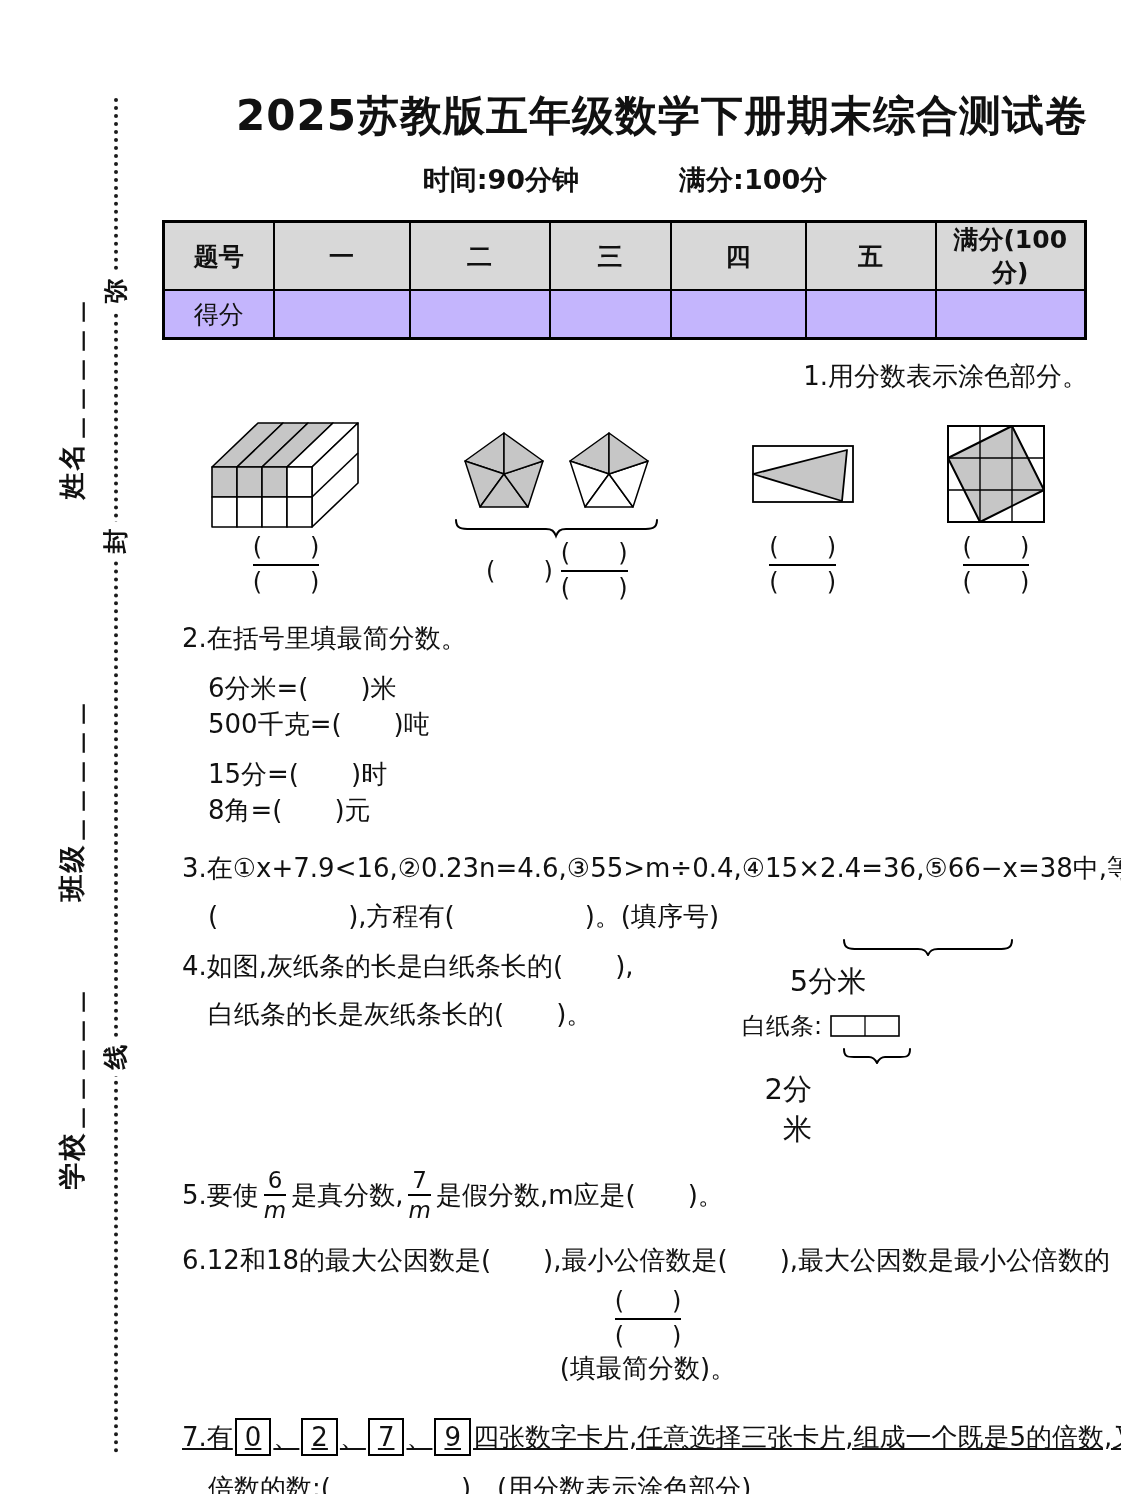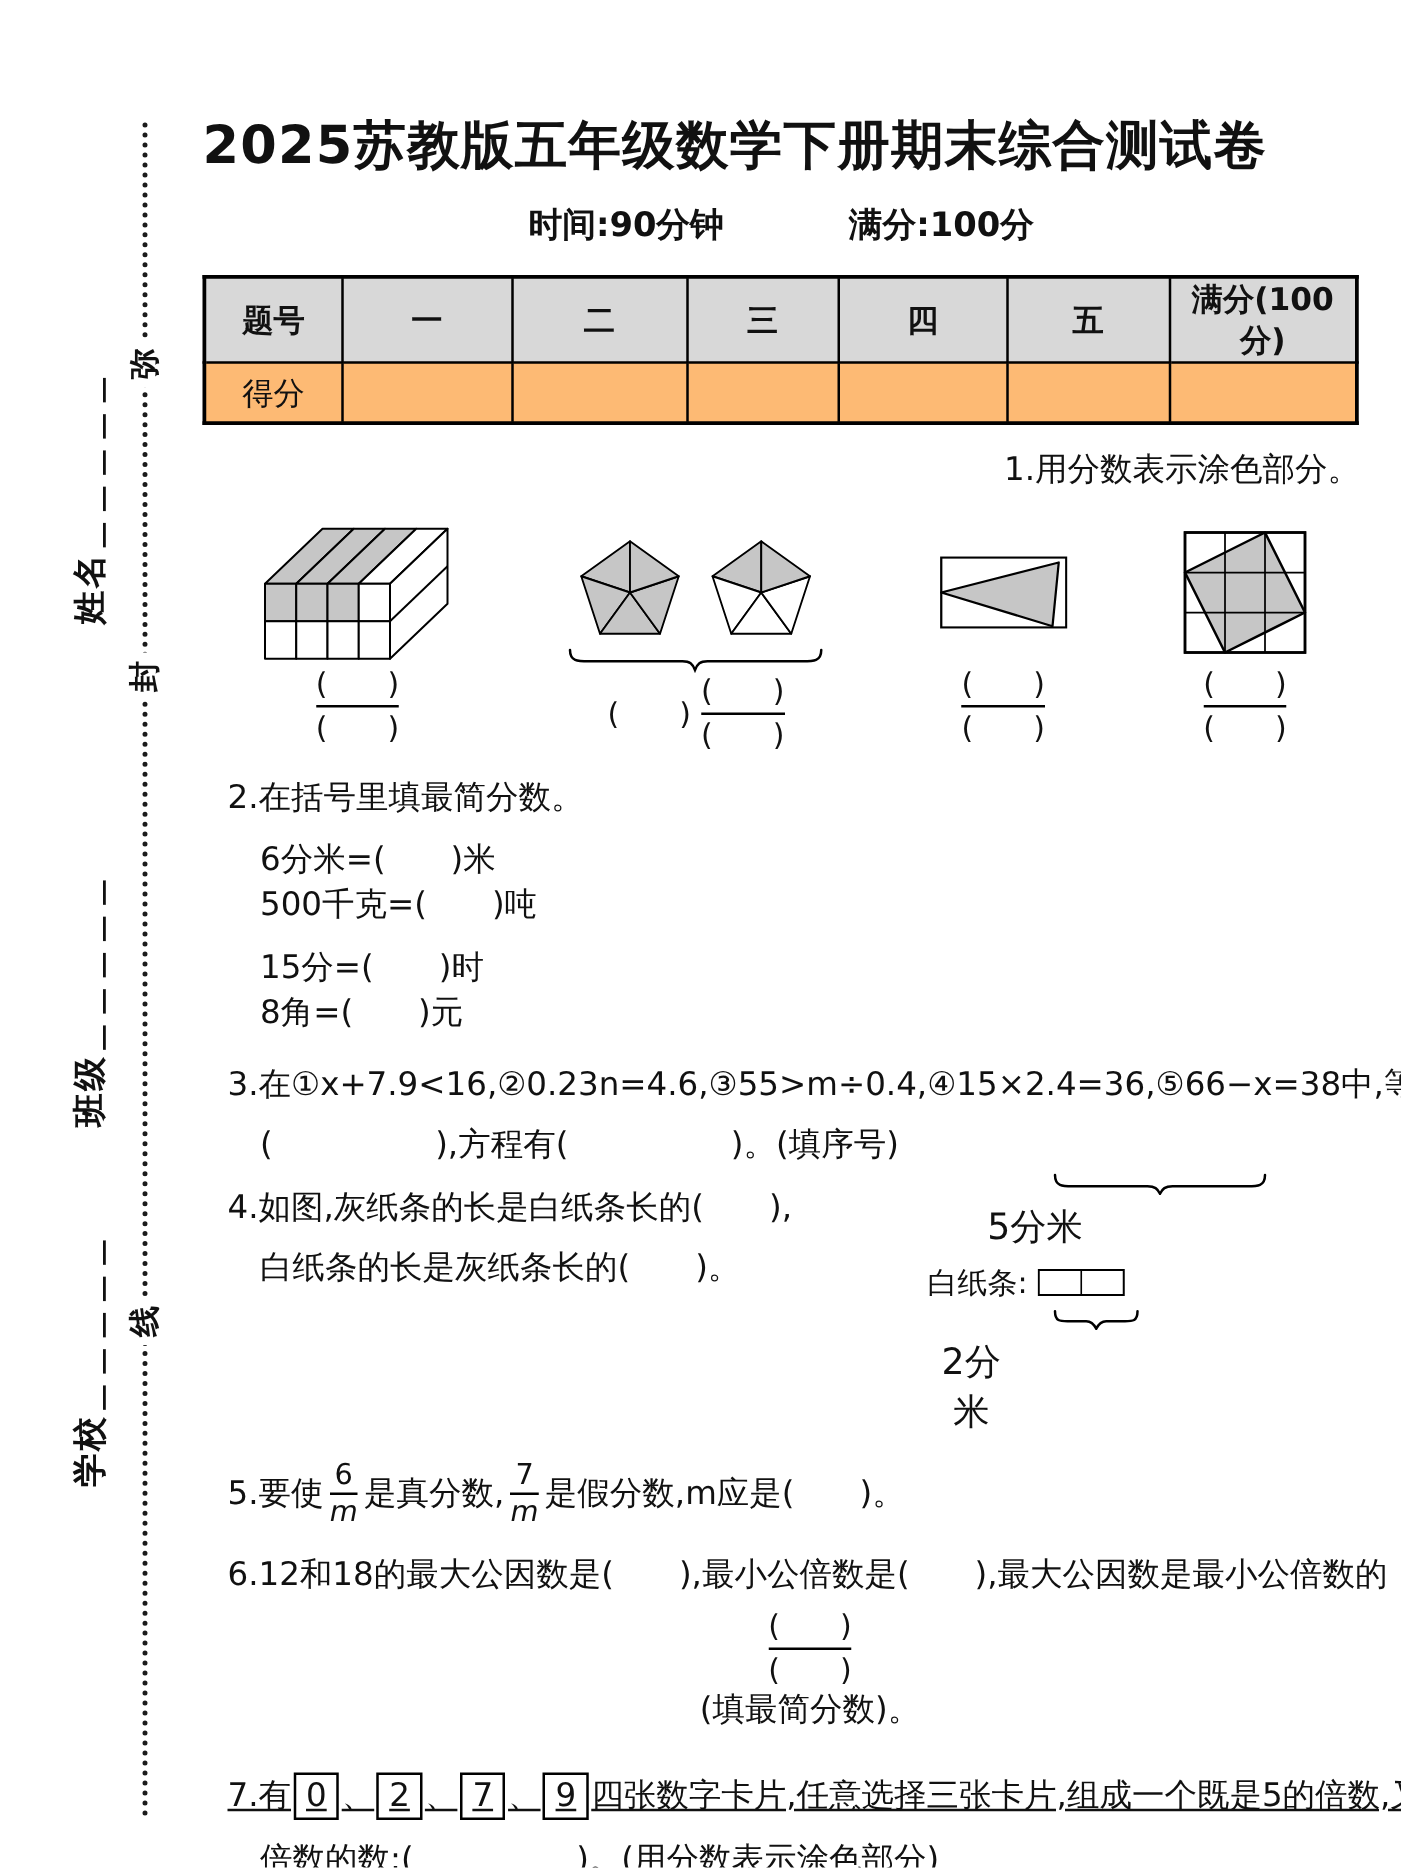--- a/index.html
+++ b/index.html
@@ -16,27 +16,27 @@
     position:absolute;left:97px;width:38px;text-align:center;background:#fff;
     font-size:25px;font-weight:bold;transform:rotate(-90deg);line-height:38px;
   }
   .seal-label{
     position:absolute;left:72px;transform:translate(-50%,-50%) rotate(-90deg);
     font-size:27px;font-weight:bold;white-space:nowrap;letter-spacing:2px;
   }
 
   
   .content{position:absolute;left:162px;top:86px;width:926px;}
-  .title{font-size:42px;font-weight:900;text-align:left;margin:0;line-height:60px;letter-spacing:1px;}
+  .title{font-size:42px;font-weight:900;text-align:right;margin:0;line-height:60px;letter-spacing:1px;}
   .subtitle{display:flex;justify-content:center;gap:100px;font-size:27px;font-weight:bold;margin-top:16px;}
 
   table.score{border-collapse:collapse;width:922px;margin-top:22px;table-layout:fixed;border:3px solid #000;}
   table.score th,table.score td{border:2px solid #000;font-size:25px;text-align:center;padding:0;}
   table.score th{background:#d8d8d8;height:48px;font-weight:bold;}
-  table.score td{height:46px;background:#fdba74;}
+  table.score td{height:46px;background:#c4b5fd;}
 
   .sec-heading{font-size:27px;font-weight:bold;margin-top:44px;}
   .q{font-size:26px;line-height:36px;}
   .ind1{padding-left:20px;}
   .ind2{padding-left:46px;flex-direction:column;}
   .nowrap{white-space:nowrap;}
   .it{font-style:italic;}
 
   
   .figs-row{display:flex;justify-content:space-between;align-items:stretch;margin-top:20px;padding:0 42px 0 48px;}
@@ -251,21 +251,21 @@
           <svg width="70" height="22" viewBox="0 0 70 22">
             <rect x="1" y="1" width="68" height="20" fill="#ffffff" stroke="#000" stroke-width="1.6"></rect>
             <line x1="35" y1="1" x2="35" y2="21" stroke="#000" stroke-width="1.3"></line>
           </svg>
         </div>
         <div class="brace-wrap">
           <svg width="70" height="17" viewBox="0 0 70 17">
             <path d="M2,2 C2,10 6,10 12,10 L27,10 C31,10 33,12 35,16 C37,12 39,10 43,10 L58,10 C64,10 68,10 68,2" fill="none" stroke="#000" stroke-width="2" stroke-linecap="round"></path>
           </svg>
         </div>
-        <div class="len-label" style="width:70px;">2分米</div>
+        <div class="len-label" style="width:70px;text-align:right;">2分米</div>
       </div>
     </div>
 
     <div class="inline-row q ind1 nowrap" style="margin-top:18px;">
       <span>5.要使</span>
       <span class="frac">
         <span>6</span>
         <span class="fbar"></span>
         <span class="it">m</span>
       </span>

